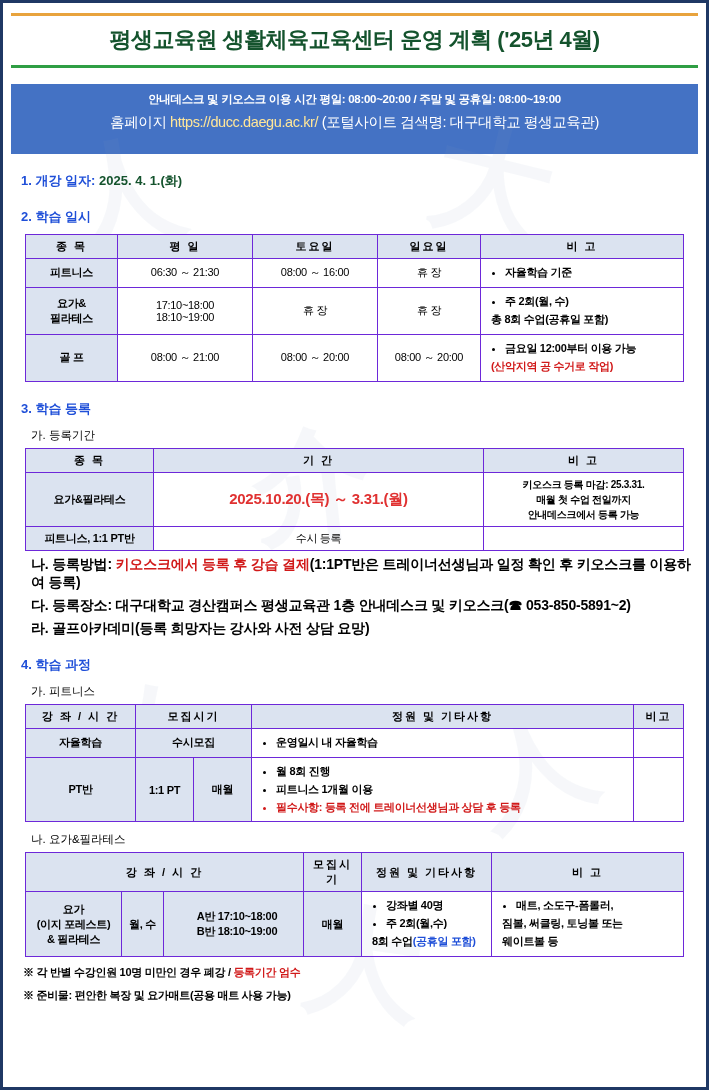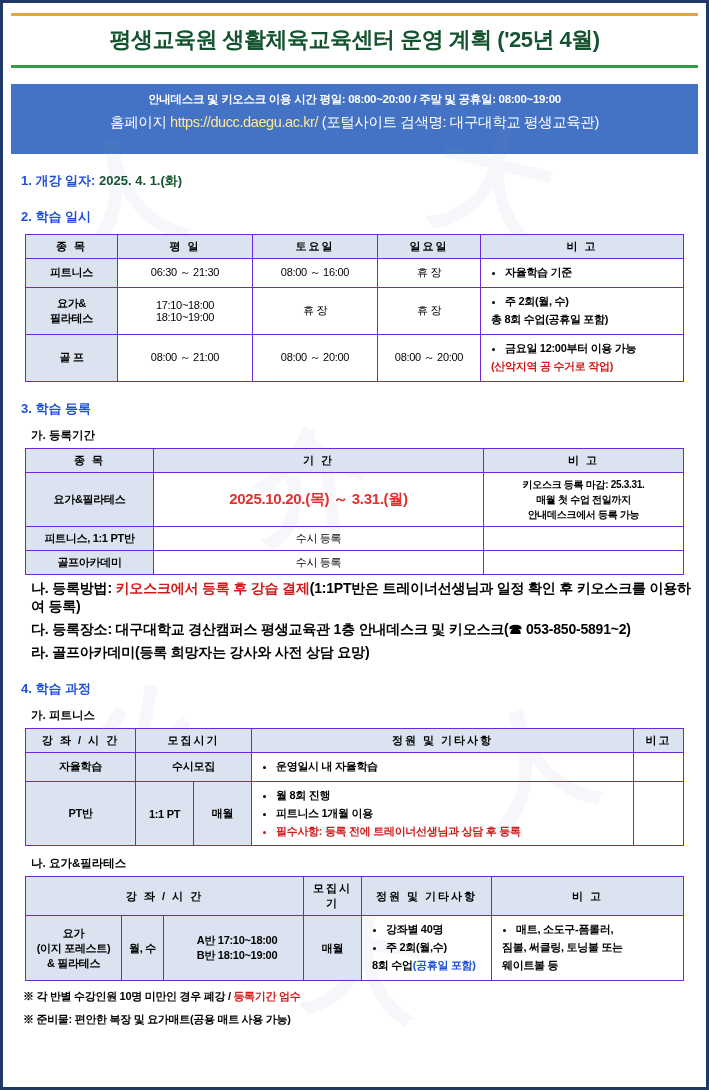--- a/index.html
+++ b/index.html
@@ -65,21 +65,21 @@
   .banner .line2 .url { color: #ffe699; }
 
   h2.sec {
     font-size: 13px;
     font-weight: bold;
     color: #1f4fd8;
     margin: 18px 0 8px 4px;
   }
   h3.sub {
     font-size: 11.5px;
-    font-weight: bold;
+    font-weight: normal;
     margin: 10px 0 5px 14px;
     color: #000;
   }
   .plain-line {
     font-size: 14px;
     font-weight: bold;
     margin: 5px 0 0 14px;
     letter-spacing: -0.2px;
   }
   .red { color: #d11a1a; }
@@ -227,25 +227,20 @@
       <tbody>
         <tr style="height:52px">
           <td class="hdcell">요가&amp;필라테스</td>
           <td class="bigred">2025.10.20.(목) ～ 3.31.(월)</td>
           <td class="smallnote" style="white-space:pre-line;font-weight:bold">키오스크 등록 마감: 25.3.31.
 매월 첫 수업 전일까지
 안내데스크에서 등록 가능</td>
         </tr>
         <tr>
           <td class="hdcell">피트니스, 1:1 PT반</td>
-          <td>수시 등록</td>
-          <td></td>
-        </tr>
-        <tr>
-          <td class="hdcell">골프아카데미</td>
           <td>수시 등록</td>
           <td></td>
         </tr>
       </tbody>
     </table>
     <div class="plain-line"><span>나. 등록방법: </span><span class="red">키오스크에서 등록 후 강습 결제</span><span>(1:1PT반은 트레이너선생님과 일정 확인 후 키오스크를 이용하여 등록)</span></div>
     <div class="plain-line">다. 등록장소:  대구대학교 경산캠퍼스 평생교육관 1층 안내데스크 및 키오스크(☎ 053-850-5891~2)</div>
     <div class="plain-line">라. 골프아카데미(등록 희망자는 강사와 사전 상담 요망)</div>
 
     <h2 class="sec">4. 학습 과정</h2>

